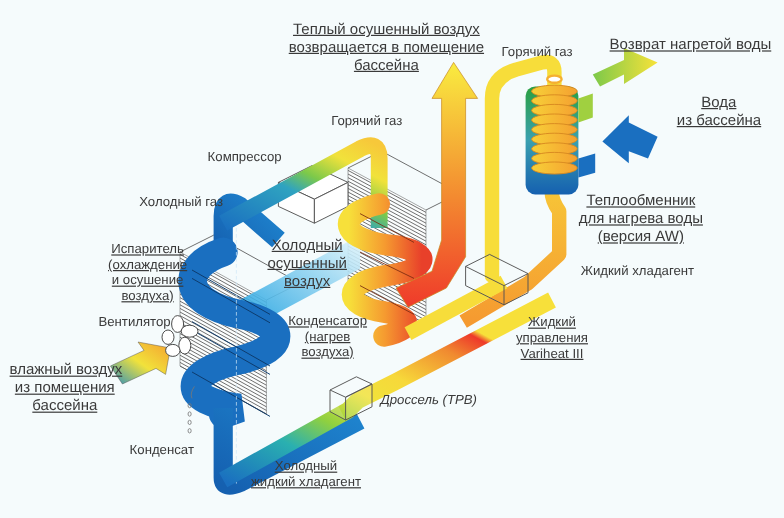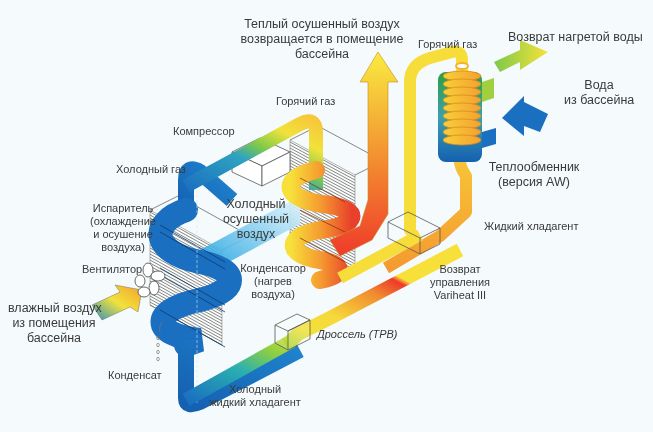--- a/index.html
+++ b/index.html
@@ -4,21 +4,21 @@
 <style>
   html, body { margin: 0; padding: 0; }
   body {
     width: 653px; height: 432px; background: #f5fbfc; position: relative; overflow: hidden;
     font-family: "Liberation Sans", "DejaVu Sans", sans-serif; color: #333;
   }
   svg.diagram { position: absolute; left: 0; top: 0; }
   .lbl { position: absolute; font-size: 11px; line-height: 13px; color: #3a3a3a; text-align: center; white-space: nowrap; }
   .lbl.big { font-size: 12.5px; line-height: 15px; }
   .lbl.left { text-align: left; }
-  .lbl .ln { display: block; }
+  .lbl .ln { display: block; text-decoration: underline; }
 </style>
 </head>
 <body>
 
 <svg class="diagram" width="653" height="432" viewBox="0 0 653 432">
   <defs>
     <linearGradient id="gColdPipe" x1="0" y1="1" x2="1" y2="0">
       <stop offset="0" stop-color="#1560b0"></stop>
       <stop offset="1" stop-color="#1f86d0"></stop>
     </linearGradient>
@@ -278,31 +278,32 @@
   <span class="ln">и осушение</span>
   <span class="ln">воздуха)</span>
 </div>
 <div class="lbl big" style="left:222px;top:197px;width:68px;">
   <span class="ln">Холодный</span>
   <span class="ln">осушенный</span>
   <span class="ln">воздух</span>
 </div>
 <div class="lbl big" style="left:478px;top:160px;width:112px;">
   <span class="ln">Теплообменник</span>
+  <span class="ln">для нагрева воды</span>
   <span class="ln">(версия AW)</span>
 </div>
 <div class="lbl" style="left:484px;top:220px;">Жидкий хладагент</div>
 <div class="lbl" style="left:82px;top:263px;">Вентилятор</div>
 <div class="lbl" style="left:238px;top:262px;width:70px;">
   <span class="ln">Конденсатор</span>
   <span class="ln">(нагрев</span>
   <span class="ln">воздуха)</span>
 </div>
 <div class="lbl" style="left:430px;top:263px;width:60px;">
-  <span class="ln">Возврат</span>
+  <span class="ln">Жидкий</span>
   <span class="ln">управления</span>
   <span class="ln">Variheat III</span>
 </div>
 <div class="lbl big" style="left:8px;top:301px;width:92px;">
   <span class="ln">влажный воздух</span>
   <span class="ln">из помещения</span>
   <span class="ln">бассейна</span>
 </div>
 <div class="lbl" style="left:317px;top:328px;font-style:italic;">Дроссель (ТРВ)</div>
 <div class="lbl" style="left:108px;top:369px;">Конденсат</div>

